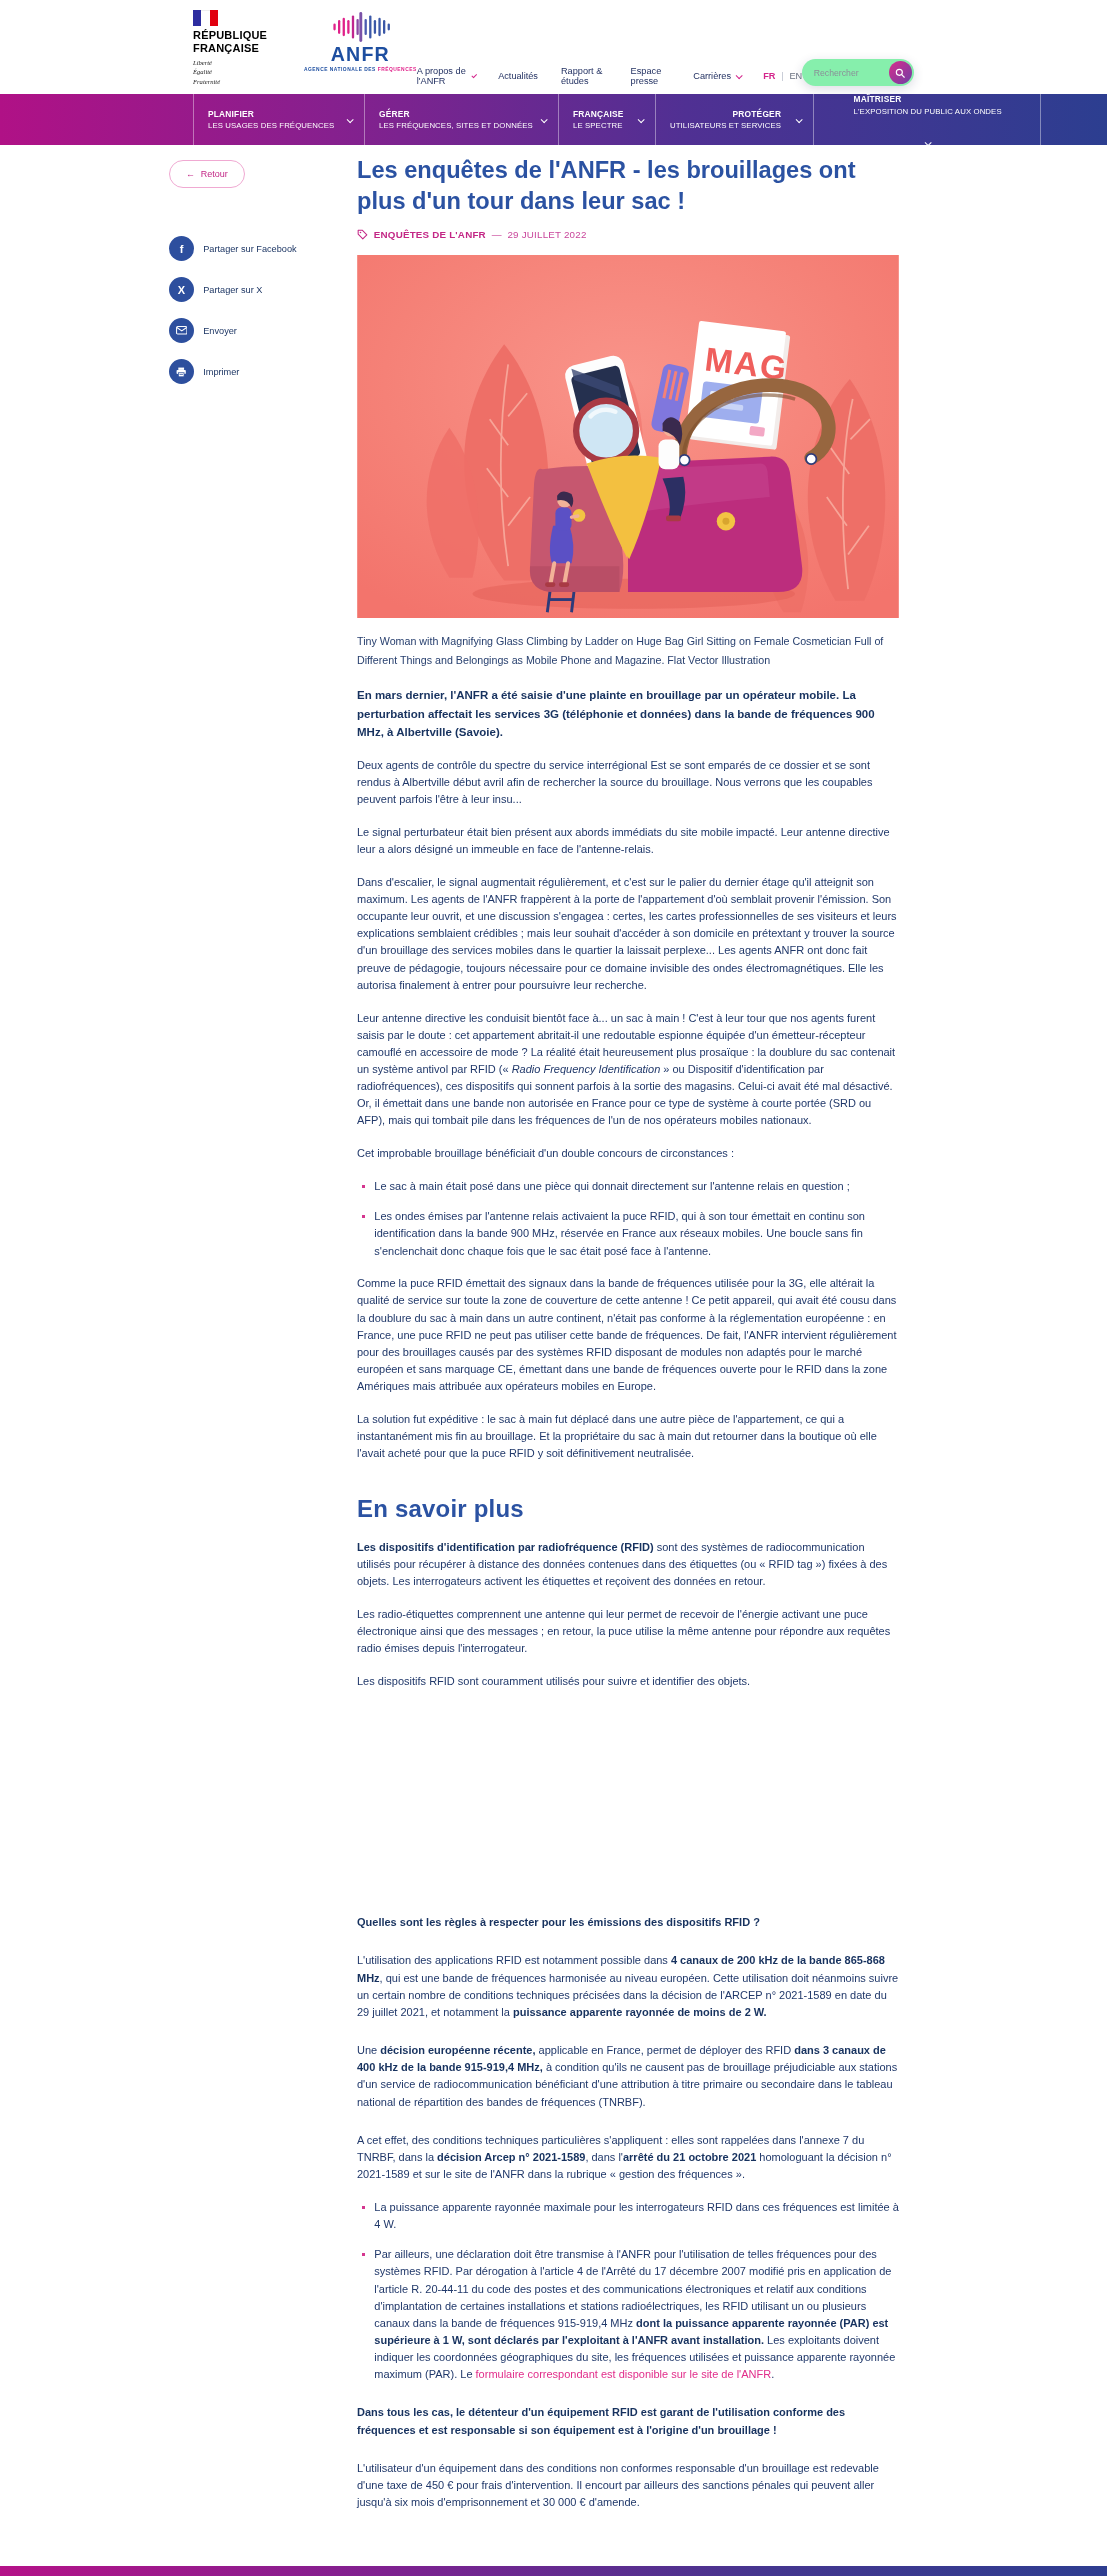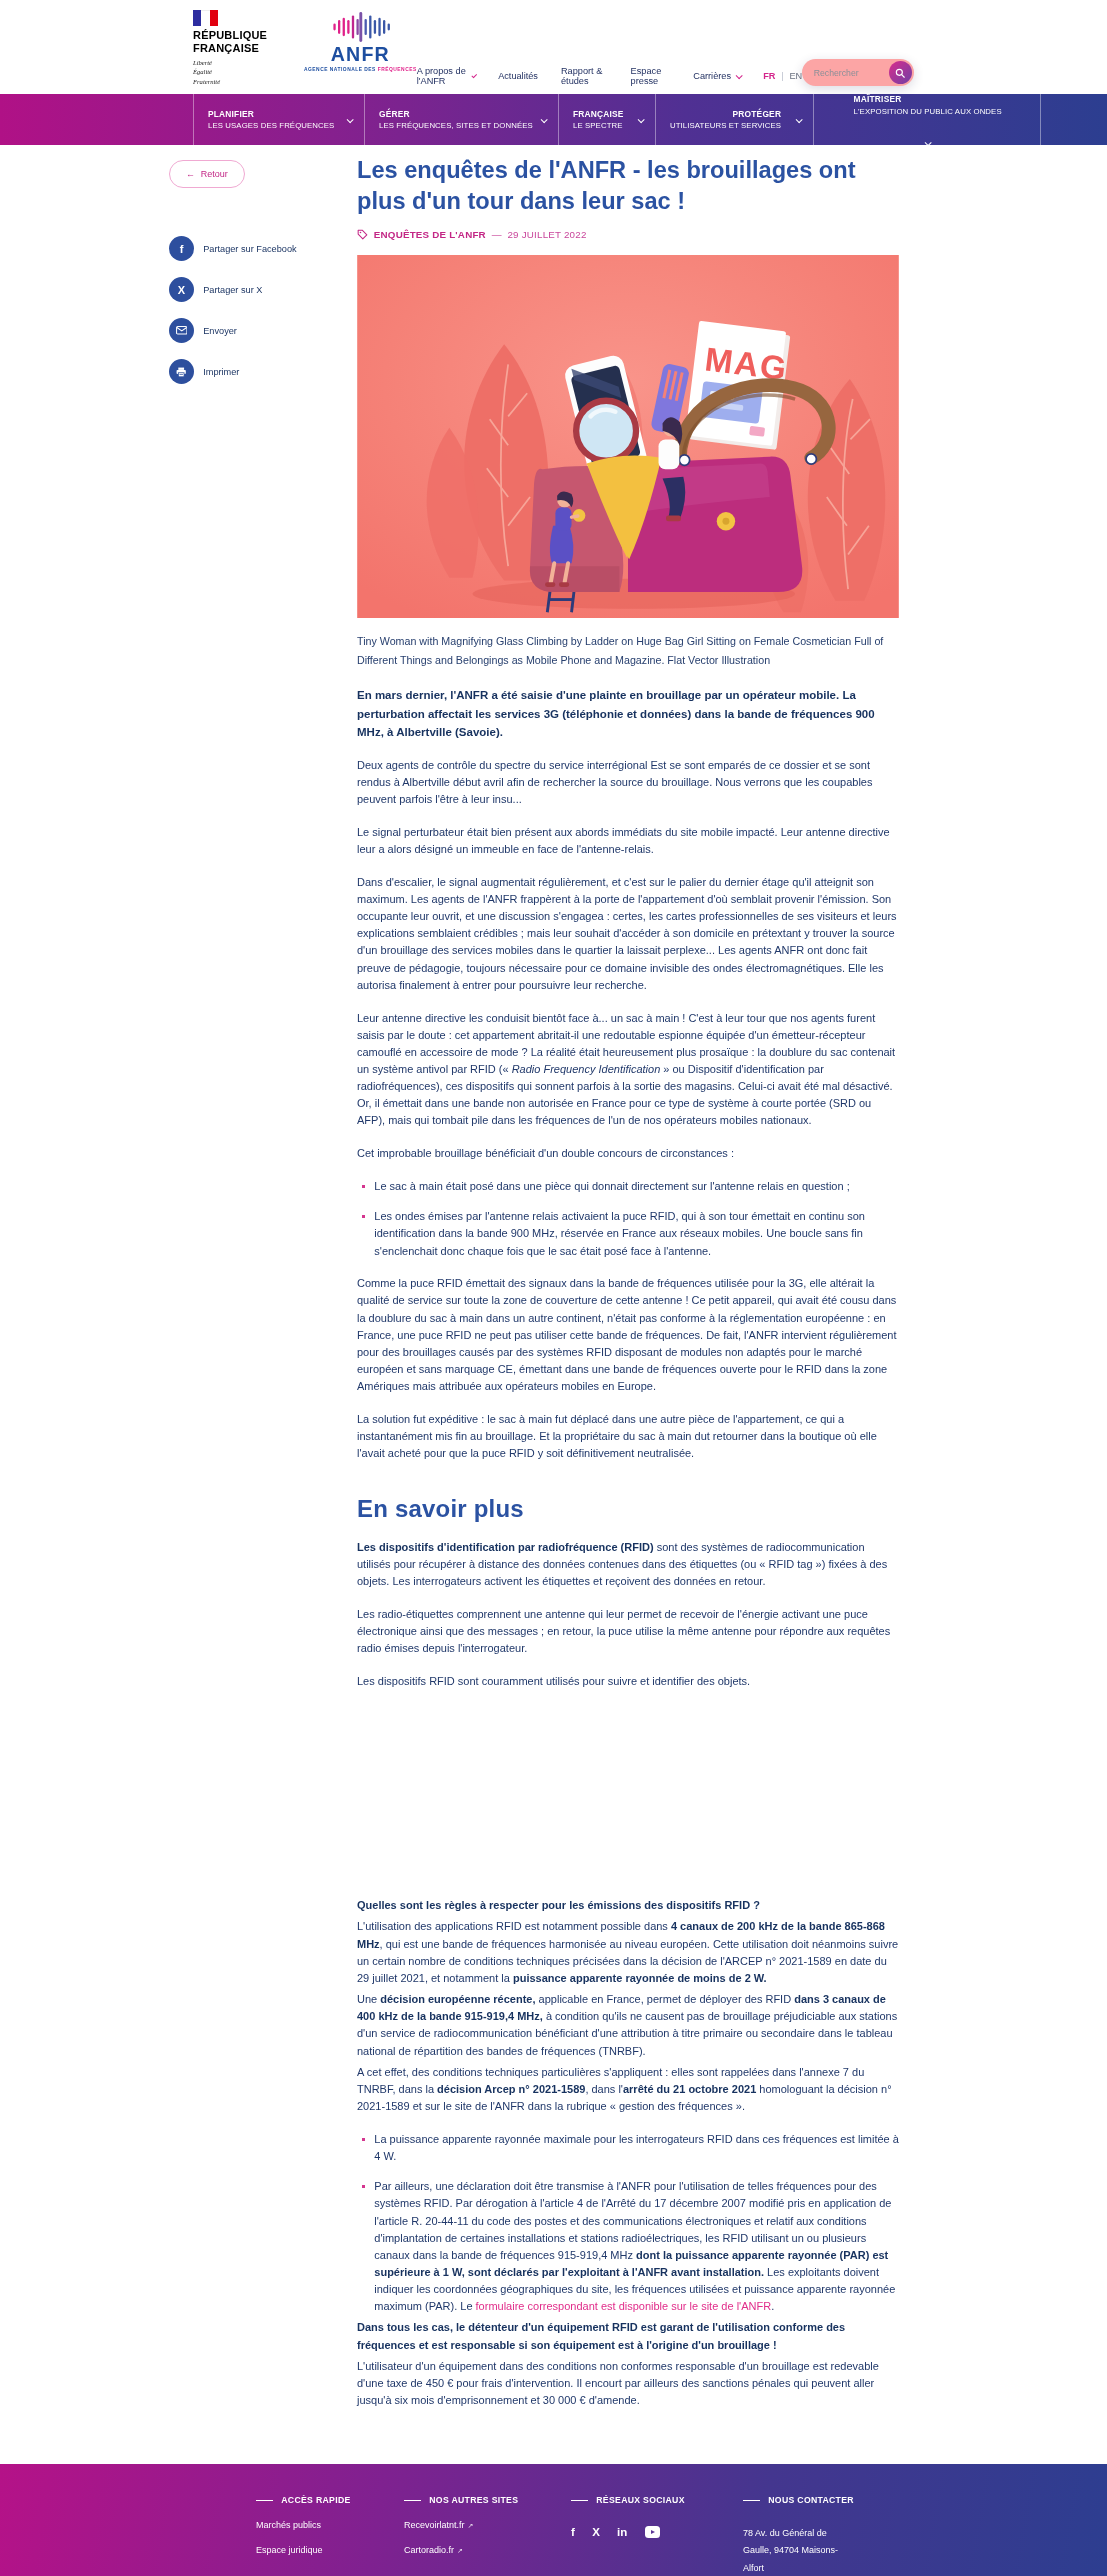--- a/index.html
+++ b/index.html
@@ -22,21 +22,21 @@
   .anfr-sub .pink { color: #e0218a; }
   .header-right { flex: 1; display: flex; flex-direction: row; align-items: flex-end; }
   .topnav { display: flex; align-items: center; gap: 23px; margin-top: 3.5px; font-size: 9.2px; }
   .topnav a { color: #1d2c5e; text-decoration: none; display: inline-flex; align-items: center; gap: 4.6px; }
   .caret { width: 4.6px; height: 4.6px; border-right: 1.2px solid #d4268c; border-bottom: 1.2px solid #d4268c; transform: rotate(45deg) translateY(-1.2px); display: inline-block; }
   .caret.white { border-color: #fff; }
   .lang { display: flex; gap: 5.8px; align-items: center; font-size: 9.2px; }
   .lang .fr { color: #d4268c; font-weight: bold; }
   .lang .divider { color: #b9bfcc; }
   .lang .en { color: #6b7280; }
-  .search { margin-top: 12.7px; width: 126px; height: 27px; border-radius: 14px; background: #fca5a5; box-shadow: 0 2.9px 10.4px rgba(40,40,80,.16); display: flex; align-items: center; padding: 0 2.3px 0 11.5px; }
+  .search { margin-top: 12.7px; width: 126px; height: 27px; border-radius: 14px; background: #86efac; box-shadow: 0 2.9px 10.4px rgba(40,40,80,.16); display: flex; align-items: center; padding: 0 2.3px 0 11.5px; }
   .search input { border: none; outline: none; font-size: 8.7px; color: #555; width: 75px; font-family: "Liberation Sans", sans-serif; background: transparent; }
   .search input::placeholder { color: #8a8f98; }
   .search-btn { margin-left: auto; width: 23px; height: 23px; border-radius: 50%; border: none; background: linear-gradient(135deg, #d92d8c, #6f3fa6); display: flex; align-items: center; justify-content: center; cursor: pointer; }
 
   
   .navbar { height: 51px; background: linear-gradient(90deg, #b01186 0%, #86208e 30%, #503093 62%, #2c3e90 100%); }
   .navbar-inner { margin-left: 193px; display: flex; height: 100%; }
   .nav-item { display: flex; align-items: center; justify-content: space-between; border-left: 0.6px solid rgba(255,255,255,.4); padding: 0 12.7px 0 14px; color: #fff; cursor: pointer; }
   .nav-item:nth-child(1) { width: 171px; }
   .nav-item:nth-child(2) { width: 194px; }
@@ -63,21 +63,21 @@
   .page-title { font-size: 23.6px; font-weight: 600; color: #2b52a2; line-height: 1.35; max-width: 536px; }
   .meta { margin-top: 10.4px; display: flex; align-items: center; gap: 5.8px; font-size: 9.8px; color: #c32786; }
   .meta .tagname { font-weight: bold; letter-spacing: 0.2px; }
   .meta .date { color: #c9469b; letter-spacing: 0.2px; }
 
   .hero { margin-top: 15px; width: 542px; height: 363px; overflow: hidden; }
   .caption { margin-top: 14px; font-size: 10.7px; line-height: 1.8; color: #28406f; }
 
   .article-body .lead { margin-top: 16px; font-weight: bold; font-size: 11.5px; line-height: 1.6; color: #17325f; }
   .article-body p.p { margin-top: 15.6px; font-size: 11px; line-height: 1.56; }
-  .article-body p.tight { margin-top: 4px; font-size: 11px; line-height: 1.56; }
+  .article-body p.tight { margin-top: 21px; font-size: 11px; line-height: 1.56; }
   .article-body h2 { margin-top: 33px; font-size: 24px; color: #2b52a2; font-weight: 600; letter-spacing: 0.2px; }
   .article-body h2 + p { margin-top: 17.3px; }
   .article-body ul { margin-top: 16px; list-style: none; padding-left: 17.3px; }
   .article-body li { position: relative; margin-top: 12.7px; font-size: 11px; line-height: 1.56; }
   .article-body li::before { content: ""; position: absolute; left: -12.7px; top: 7px; width: 2.9px; height: 2.9px; background: #d4368f; }
   .b { font-weight: bold; color: #17325f; }
   .i { font-style: italic; }
   .lnk { color: #e12d8a; cursor: pointer; }
 
   

